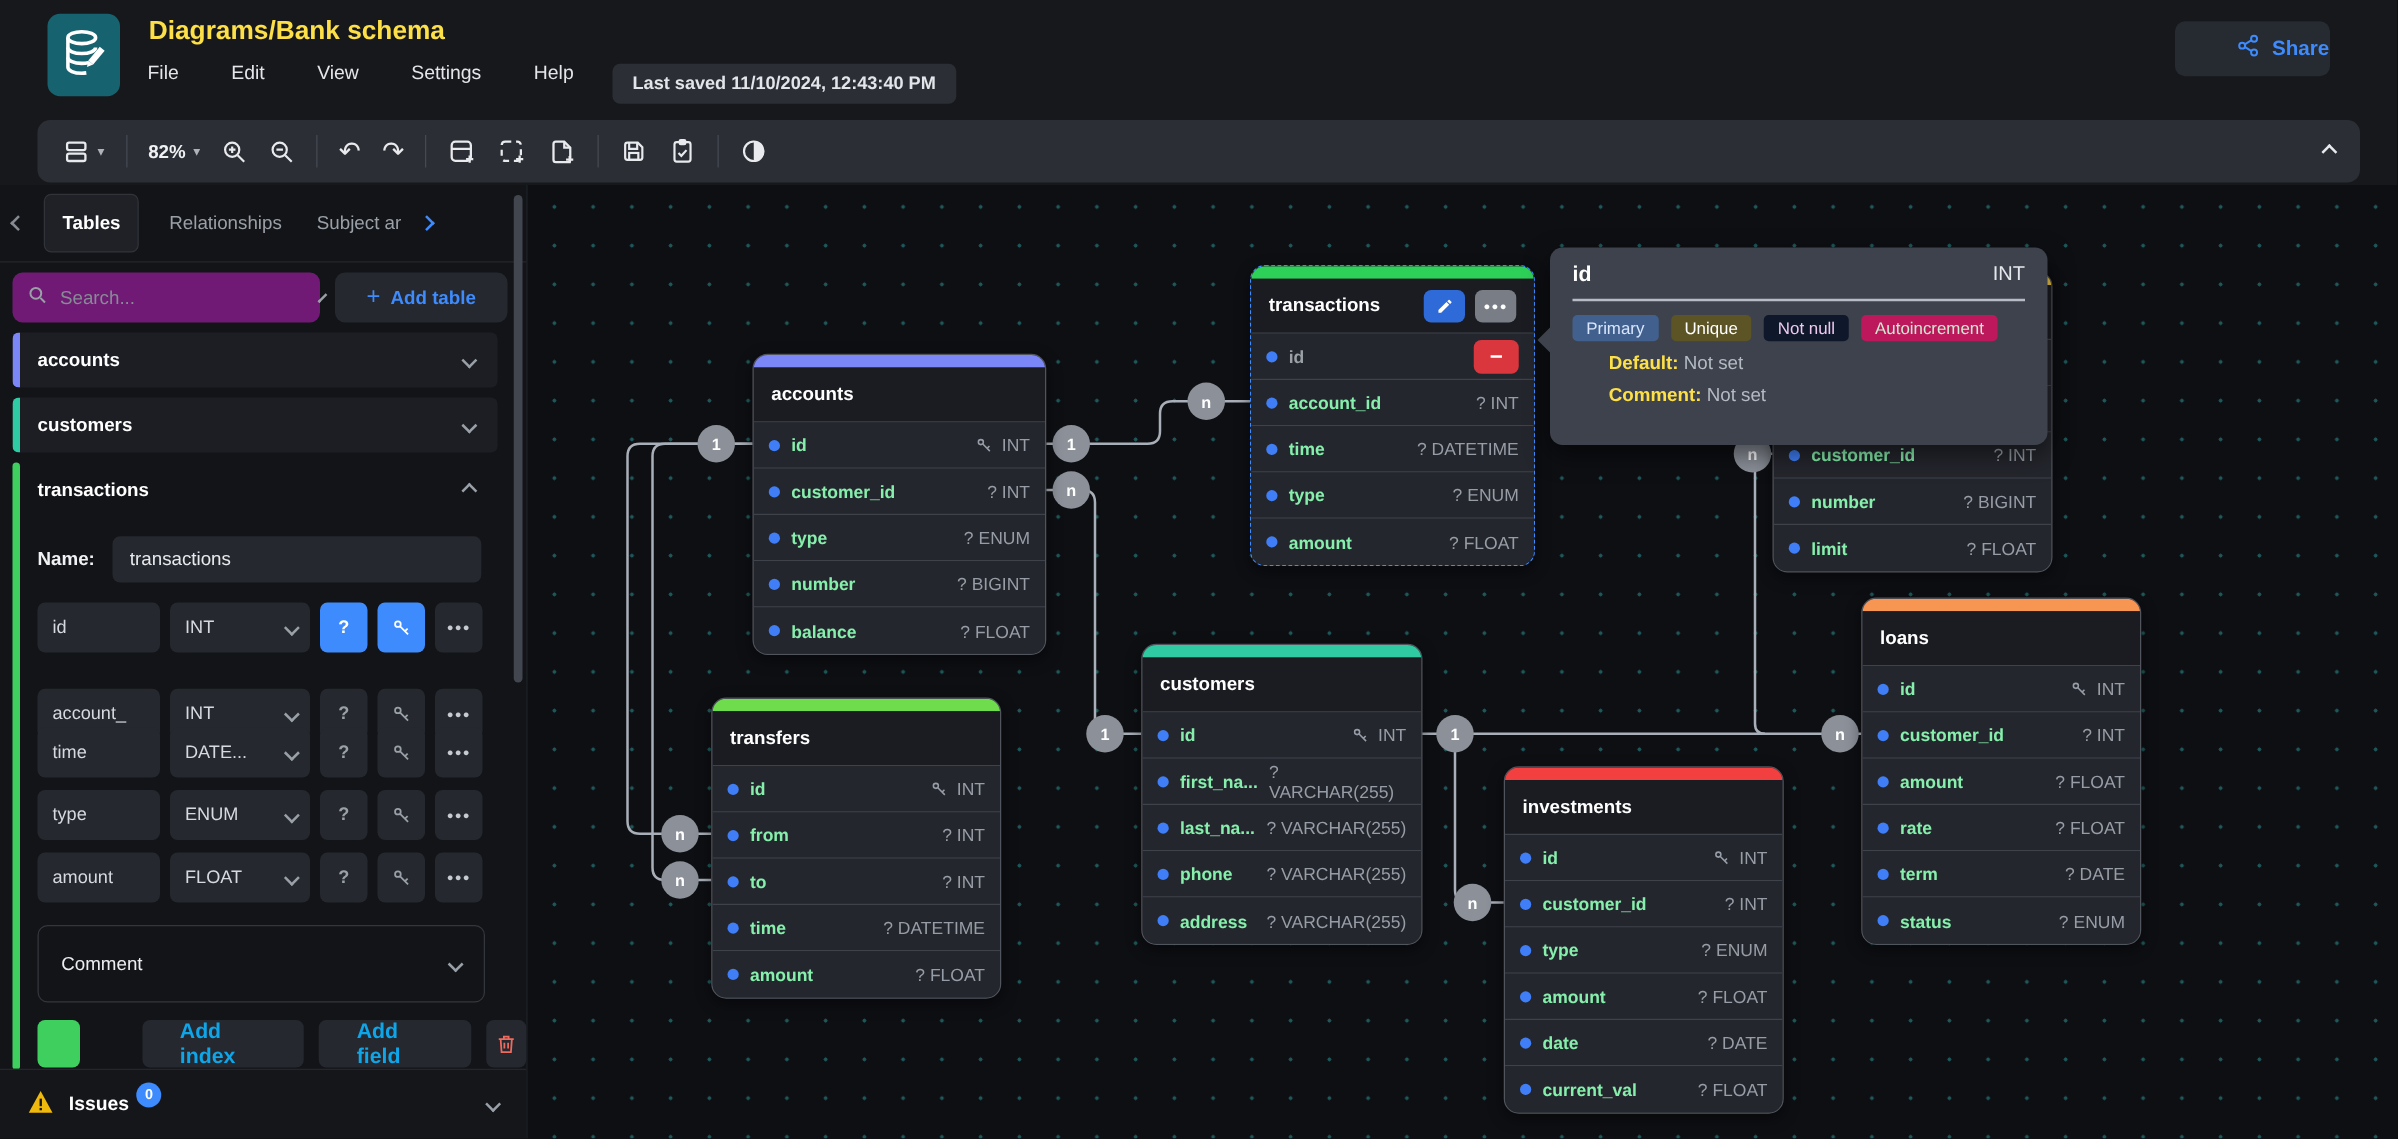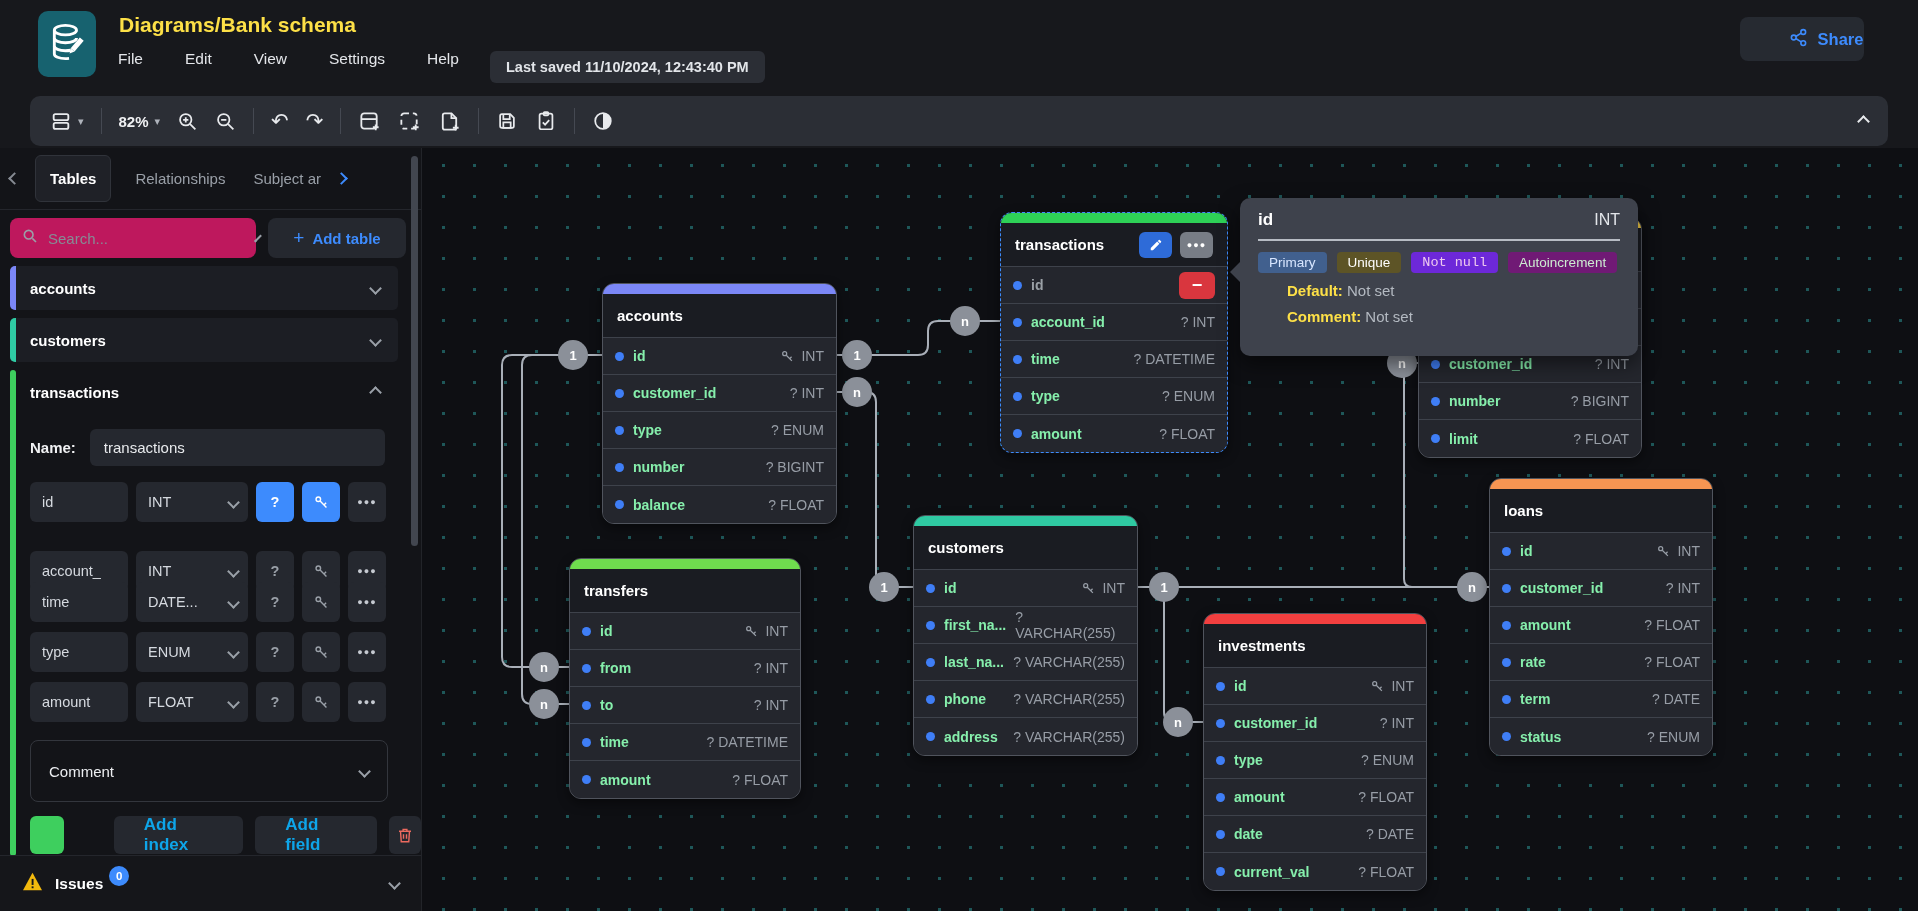--- a/index.html
+++ b/index.html
@@ -37,21 +37,21 @@
   .sidebar { position:absolute; left:0; top:148px; width:421px; height:763px; background:#131418; z-index:4; }
   .tabbar { position:absolute; left:0; top:0; width:421px; height:62px; display:flex; align-items:center; border-bottom:1px solid #24262c; }
   .tab-back { margin-left:10px; }
   .tab { font-size:15px; color:#9aa0a8; padding:14px 14px; white-space:nowrap; overflow:hidden; }
   .tab.active { color:#ffffff; font-weight:700; background:#1f2127; border:1px solid #30333a; border-radius:6px; margin-left:16px; }
   .tab.t2 { margin-left:10px; }
   .tab.t3 { max-width:104px; }
   .tab-fwd { margin-left:2px; }
 
   .controls { position:absolute; left:10px; top:70px; width:400px; display:flex; gap:12px; }
-  .searchbox { width:246px; height:40px; background:#be185d; border-radius:8px; display:flex; align-items:center; padding:0 12px; gap:10px; }
+  .searchbox { width:246px; height:40px; background:#701a75; border-radius:8px; display:flex; align-items:center; padding:0 12px; gap:10px; }
   .searchbox input { flex:1; background:transparent; border:0; outline:0; color:#c7ccd3; font-size:15px; font-family:"Liberation Sans",sans-serif; }
   .searchbox input::placeholder { color:#868c95; }
   .addtable-btn { width:138px; height:40px; background:#25282f; border-radius:8px; display:flex; align-items:center; justify-content:center; gap:8px; color:#3d8bfd; font-size:15px; font-weight:600; }
   .plus-g { font-size:19px; font-weight:400; }
 
   .acc-item { position:absolute; left:10px; width:388px; height:44px; background:#1c1e24; border-radius:5px; overflow:hidden; display:flex; align-items:center; padding-left:20px; }
   .acc-item .strip-l { position:absolute; left:0; top:0; bottom:0; width:6px; }
   .acc-item .nm { font-size:15px; font-weight:700; color:#ffffff; }
   .acc-item .chv { position:absolute; right:18px; }
   .acc-accounts { top:118px; }
@@ -139,22 +139,22 @@
   .tip { position:absolute; left:1240px; top:198px; width:398px; height:158px; background:#3e424c; border-radius:10px; z-index:5; box-shadow:0 8px 20px rgba(0,0,0,.5); padding:12px 18px 12px 18px; }
   .tip:before { content:""; position:absolute; left:-10px; top:64px; border:10px solid transparent; border-right:10px solid #3e424c; border-left:0; }
   .tip-head { display:flex; align-items:center; }
   .tip-field { font-size:17px; font-weight:700; color:#ffffff; }
   .tip-type { margin-left:auto; font-size:16px; color:#e3e6ea; }
   .tip-hr { border:0; border-top:2px solid #b7bcc4; margin:9px 0 11px 0; }
   .tip-badges { display:flex; gap:10px; }
   .bdg { padding:3px 11px; border-radius:4px; font-size:13.5px; }
   .b-primary { background:#41608e; color:#d8e6ff; }
   .b-unique { background:#5d5426; color:#ffffff; }
-  .b-notnull { background:#6d28d9; color:#eec9ef;font-family:Liberation Mono, monospace; }
-  .b-autoinc { background:#701a75; color:#cdecd1; }
+  .b-notnull { background:#0f172a; color:#eec9ef; }
+  .b-autoinc { background:#be185d; color:#cdecd1; }
   .tip-line { margin-top:9px; font-size:15px; color:#b4bac2; }
   .tip-line b { color:#fde047;margin-left:29px; }
 
   .keyi { flex:none; }
 </style>
 </head>
 <body>
 
 <div class="app">
 

